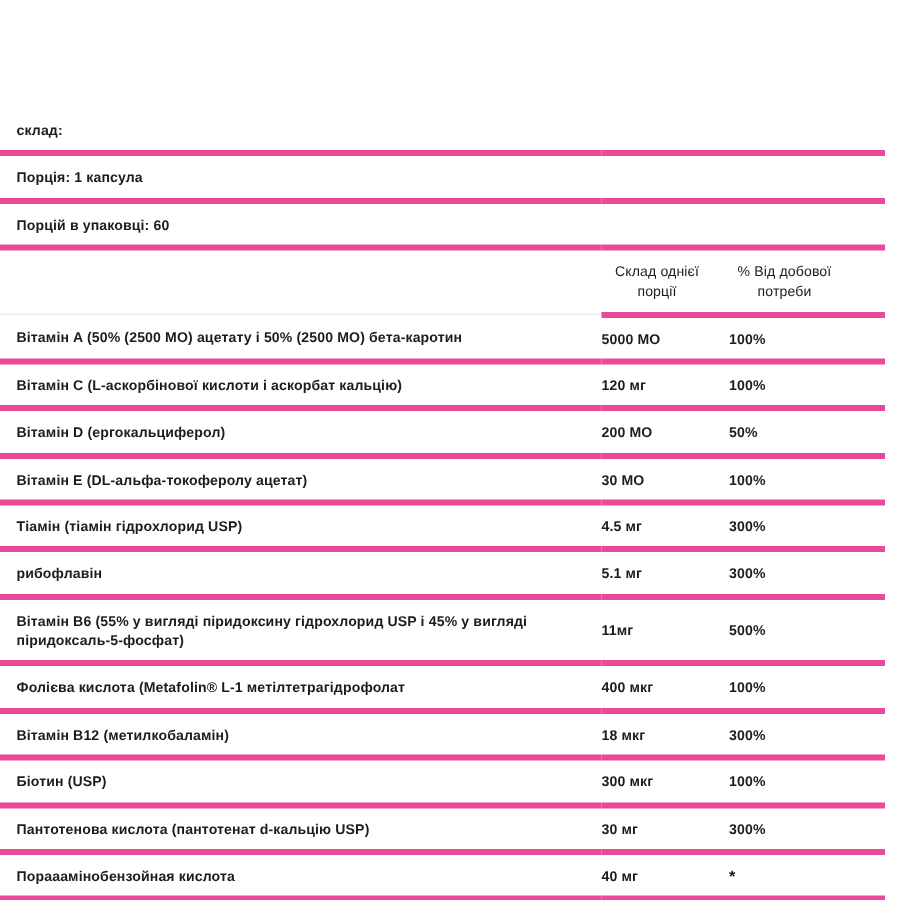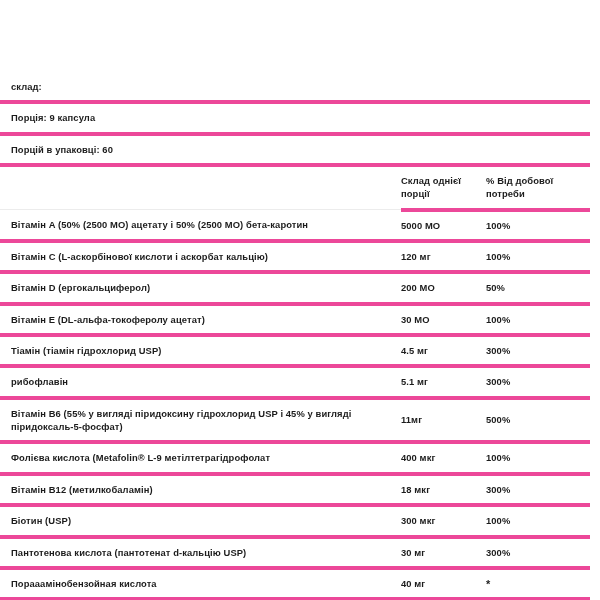--- a/index.html
+++ b/index.html
@@ -62,21 +62,22 @@
     padding-bottom: 7px;
   }
 
   
   .head-row td {
     padding-top: 7px;
     padding-bottom: 7px;
     vertical-align: top;
   }
   .head-row td.hdr-label {
-    font-weight: bold;
+    font-weight: normal;
+    text-align: center;
   }
   .head-row td.blank {
     border-bottom: 1px solid #ececec;
   }
 
   .hdr-wrap {
     display: block;
     max-width: 74px;
   }
 
@@ -98,21 +99,21 @@
     <colgroup>
       <col class="c-name">
       <col class="c-amt">
       <col class="c-dv">
     </colgroup>
     <tbody>
       <tr class="intro-row">
         <td colspan="3">склад:</td>
       </tr>
       <tr class="intro-row">
-        <td colspan="3">Порція: 9 капсула</td>
+        <td colspan="3">Порція: 1 капсула</td>
       </tr>
       <tr class="intro-row">
         <td colspan="3">Порцій в упаковці: 60</td>
       </tr>
 
       <tr class="head-row">
         <td class="blank"></td>
         <td class="amt hdr-label">
           <span class="hdr-wrap">Склад однієї порції</span>
         </td>
@@ -150,21 +151,21 @@
         <td>рибофлавін</td>
         <td class="amt">5.1 мг</td>
         <td class="dv">300%</td>
       </tr>
       <tr>
         <td>Вітамін B6 (55% у вигляді піридоксину гідрохлорид USP і 45% у вигляді піридоксаль-5-фосфат)</td>
         <td class="amt">11мг</td>
         <td class="dv">500%</td>
       </tr>
       <tr>
-        <td>Фолієва кислота (Metafolin® L-9 метілтетрагідрофолат</td>
+        <td>Фолієва кислота (Metafolin® L-1 метілтетрагідрофолат</td>
         <td class="amt">400 мкг</td>
         <td class="dv">100%</td>
       </tr>
       <tr>
         <td>Вітамін B12 (метилкобаламін)</td>
         <td class="amt">18 мкг</td>
         <td class="dv">300%</td>
       </tr>
       <tr>
         <td>Біотин (USP)</td>

